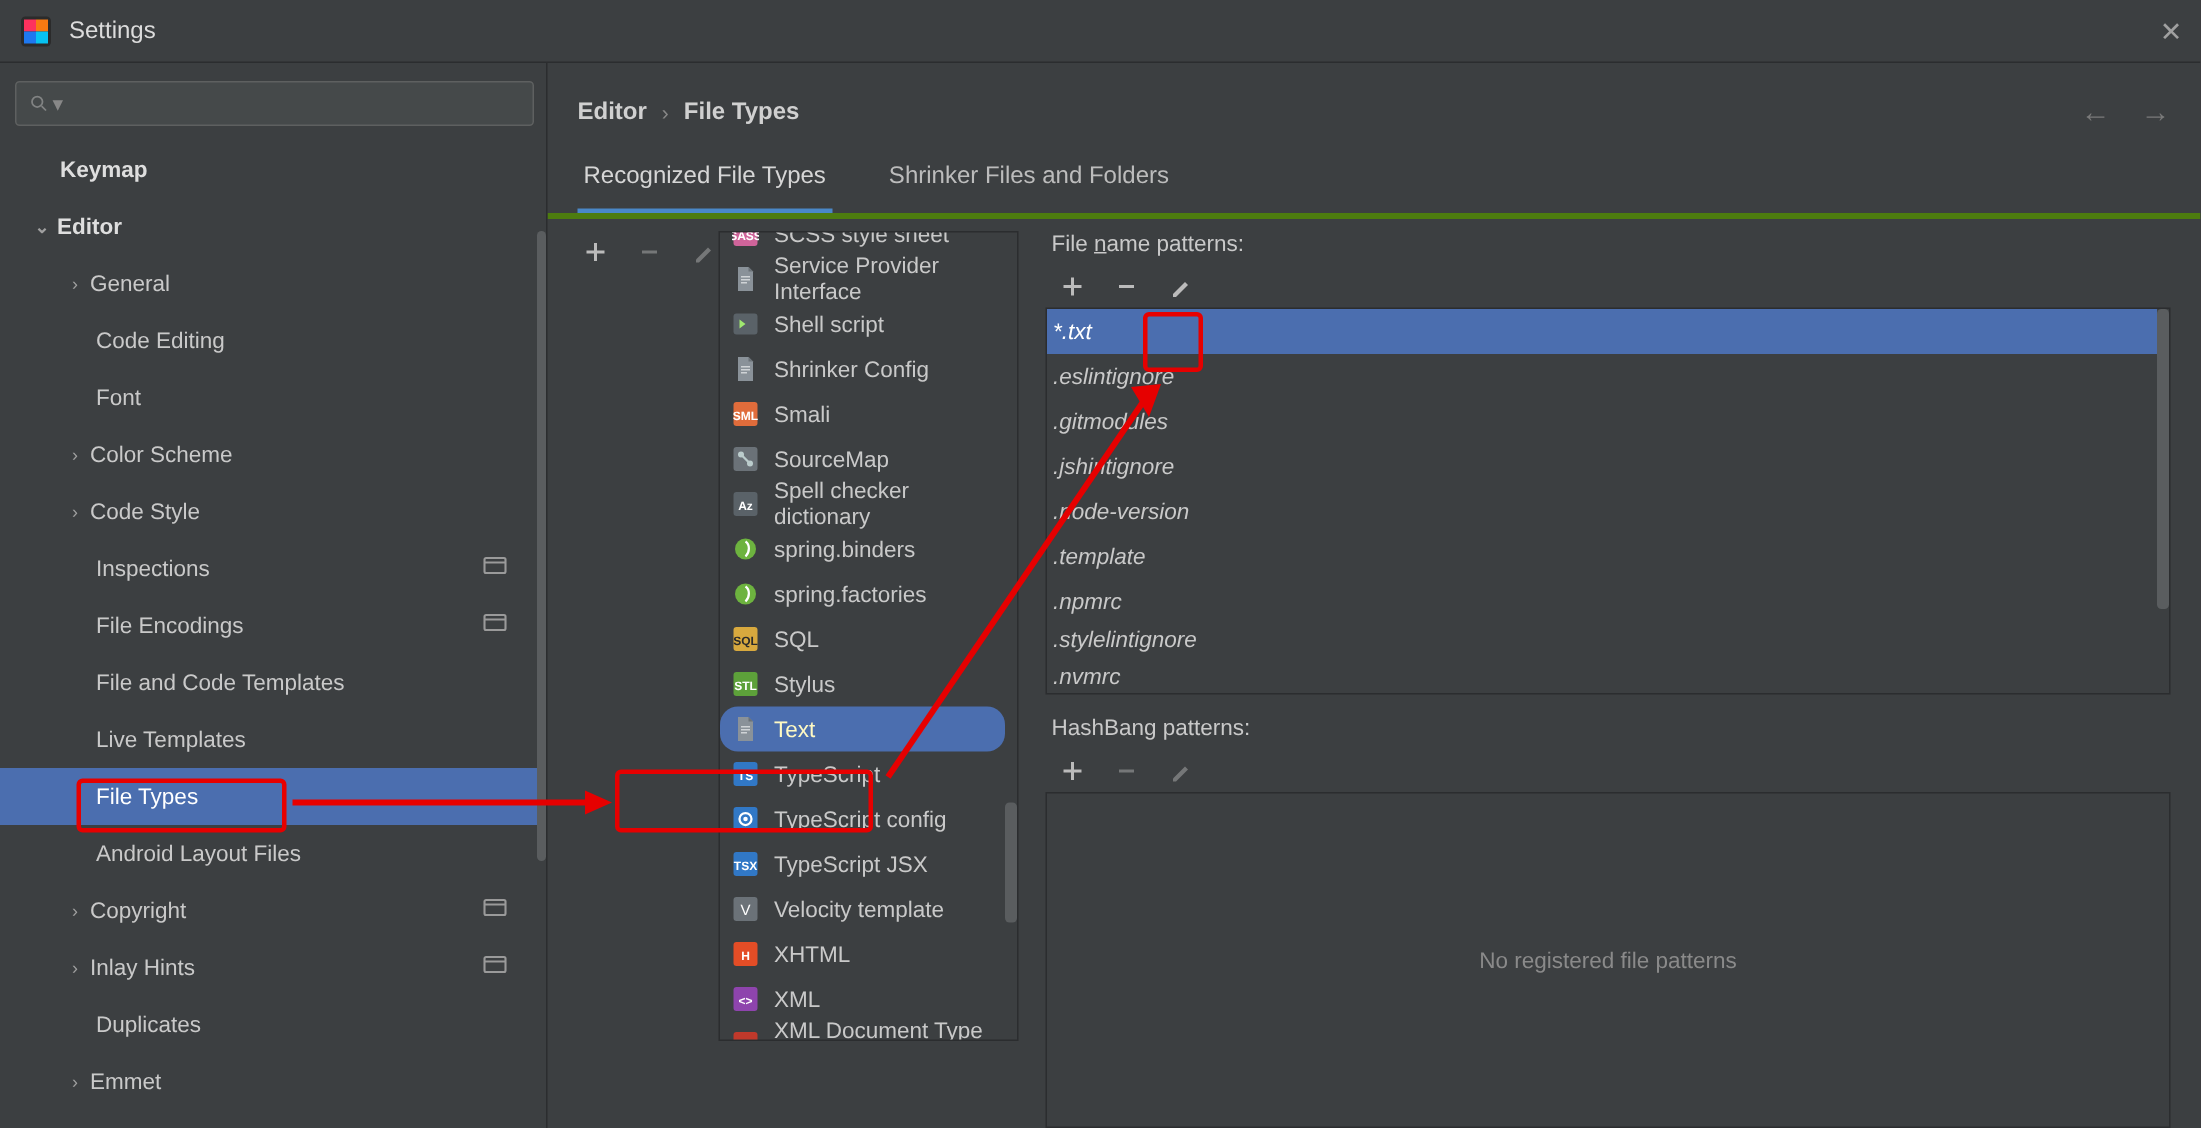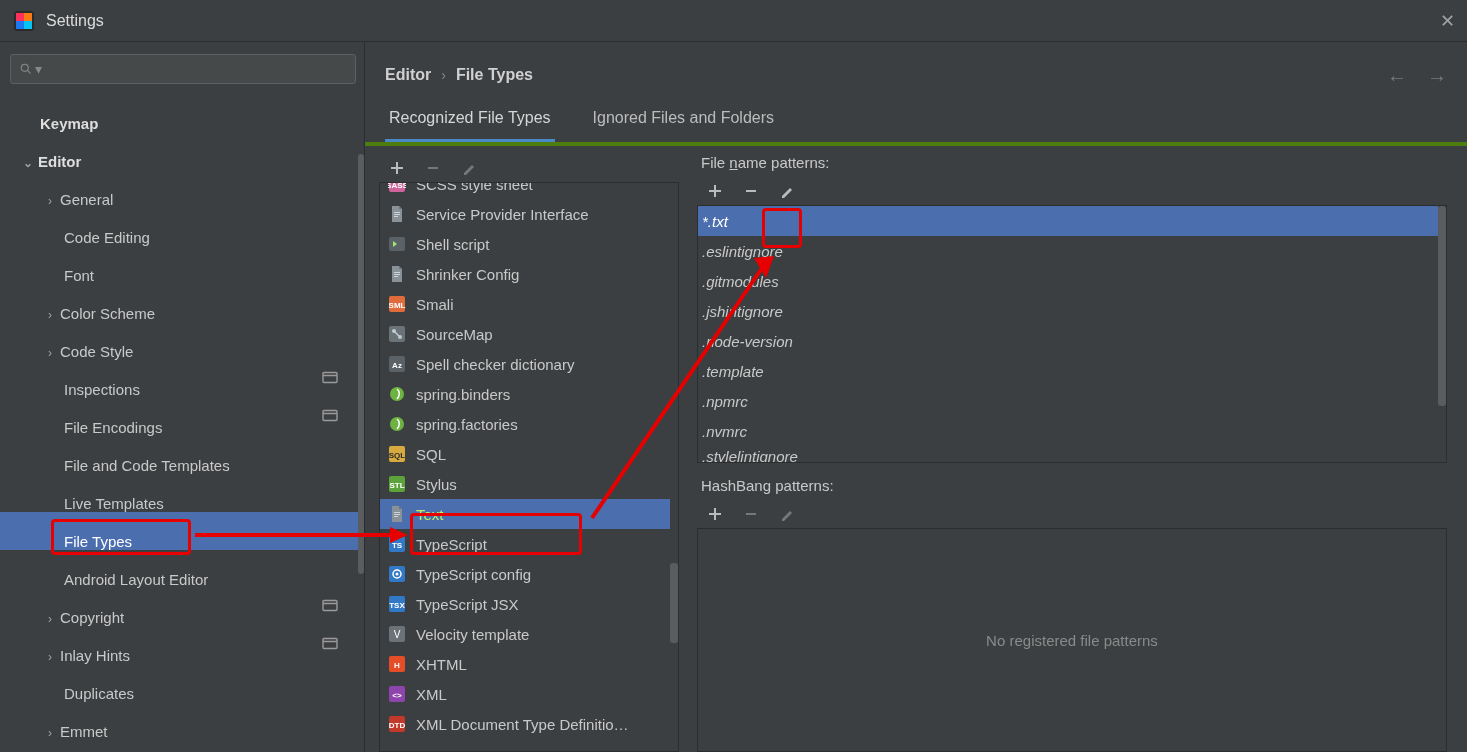--- a/index.html
+++ b/index.html
@@ -11,49 +11,49 @@
   .title-text { color: #dcdcdc; font-size: 16px; }
   .close-x { margin-left: auto; color: #a0a0a0; font-size: 18px; cursor: pointer; }
   .body { flex: 1; display: flex; min-height: 0; }
   .sidebar { width: 365px; display: flex; flex-direction: column; border-right: 1px solid #2b2d2f; position: relative; }
   .search-wrap { padding: 12px 8px 10px 10px; }
   .search { width: 100%; height: 30px; background: #45494a; border: 1px solid #5e6060; border-radius: 3px; display:flex; align-items:center; padding:0 8px; color:#888; }
   .search svg { width:14px; height:14px; opacity:.6; }
   .tree { flex: 1; overflow: hidden; position: relative; }
   .tree-scroll { position:absolute; top:0; left:0; right:6px; bottom:0; overflow:hidden; }
   .tree-thumb { position:absolute; right:0; top:0; width:6px; height:400px; background:#5a5d5f; border-radius:3px; }
-  .row { height: 38px; display:flex; align-items:flex-end; padding-left: 18px; color:#c9c9c9; font-size:15px; cursor:pointer; position:relative; }
+  .row { height: 38px; display:flex; align-items:center; padding-left: 18px; color:#c9c9c9; font-size:15px; cursor:pointer; position:relative; }
   .row.bold { font-weight:600; color:#dedede; }
   .row .chev { width:20px; display:inline-flex; justify-content:center; color:#a0a0a0; font-size:12px; }
   .row.lvl1 { padding-left: 40px; }
   .row.lvl2 { padding-left: 64px; }
   .row.selected { background:#4b6eaf; color:#fff; }
   .row .badge { position:absolute; right:20px; top:50%; transform:translateY(-50%); }
   .badge svg { width:16px; height:16px; }
   .content { flex:1; display:flex; flex-direction:column; min-width:0; }
   .crumbs { height:48px; display:flex; align-items:center; padding: 18px 20px 0 20px; }
   .crumbs .crumb { color:#d0d0d0; font-weight:600; font-size:16px; }
   .crumbs .sep { margin:0 10px; color:#888; }
   .nav-arrows { margin-left:auto; display:flex; gap:20px; color:#7a7a7a; }
   .nav-arrows span { font-size:20px; cursor:pointer; }
   .tabs { display:flex; padding: 30px 20px 0 20px; border-bottom:4px solid #4d7c0f; height:56px; align-items:flex-end; }
   .tab { padding: 0 4px 12px 4px; margin-right: 34px; font-size:16px; color:#bcbcbc; cursor:pointer; border-bottom:3px solid transparent; }
   .tab.active { color:#d6d6d6; border-bottom-color:#4a88c7; }
   .panes { flex:1; display:flex; gap:18px; padding: 8px 20px 0 14px; min-height:0; }
-  .left-pane { width: 300px; display:flex; flex-direction:column; min-height:0;justify-content:center; }
+  .left-pane { width: 300px; display:flex; min-height:0;justify-content:center; }
   .right-pane { flex:1; display:flex; flex-direction:column; min-height:0; }
   .toolbar { height:28px; display:flex; align-items:center; gap:16px; padding-left:8px; color:#9b9b9b; }
   .toolbar .tb-btn { width:20px; height:20px; display:flex; align-items:center; justify-content:center; cursor:pointer; }
   .toolbar .tb-btn svg { width:16px; height:16px; }
   .toolbar .tb-btn.disabled { opacity:.45; cursor:default; }
   .listbox { flex:1; background:#3c3f41; border:1px solid #2b2d2f; overflow:hidden; position:relative; }
   .list-scroll { position:absolute; top:0; left:0; right:8px; bottom:0; overflow:hidden; }
   .list-thumb { position:absolute; right:0; width:8px; background:#5a5d5f; border-radius:3px; }
   .li { height:30px; display:flex; align-items:center; padding-left:8px; gap:10px; color:#c9c9c9; font-size:15px; cursor:pointer; }
-  .li.selected { background:#4b6eaf; color:#bef264; }
+  .li.selected { background:#4b6eaf; color:#fef9c3;border-radius:12px; }
   .li.partial-top { margin-top:-14px; }
   .ft-icon { width:18px; height:18px; display:flex; align-items:center; justify-content:center; }
   .ft-icon svg { width:18px; height:18px; }
   .section-label { font-size:15px; color:#c9c9c9; margin: 0 0 6px 4px; }
   .section-label .ul { text-decoration: underline; }
   .pattern-box { border:1px solid #2b2d2f; background:#3c3f41; height:258px; position:relative; overflow:hidden; }
   .pattern-scroll { position:absolute; top:0; left:0; right:8px; bottom:0; overflow:hidden; }
   .pi { height:30px; display:flex; align-items:center; padding-left:4px; font-size:15px; color:#c9c9c9; cursor:pointer;font-style:italic; }
   .pi.selected { background:#4b6eaf; color:#fff; }
   .pi.partial-bot { height:20px; overflow:hidden; }
@@ -139,21 +139,21 @@
           <div class="row lvl2">
               <span>File and Code Templates</span>
             </div>
           <div class="row lvl2">
               <span>Live Templates</span>
             </div>
           <div class="row lvl2 selected">
               <span>File Types</span>
             </div>
           <div class="row lvl2">
-              <span>Android Layout Editor</span>
+              <span>Android Layout Files</span>
             </div>
           <div class="row lvl1">
               <span class="chev">›</span>
               <span>Copyright</span>
               <span class="badge"><svg viewBox="0 0 16 16">
                   <rect x="1" y="3" width="14" height="10" rx="1" fill="none" stroke="#9a9a9a" stroke-width="1.4"></rect>
                   <line x1="1" y1="6" x2="15" y2="6" stroke="#9a9a9a" stroke-width="1.4"></line>
                 </svg></span>
             </div>
           <div class="row lvl1">
@@ -182,21 +182,21 @@
         <span class="sep">›</span>
         <span class="crumb">File Types</span>
         <div class="nav-arrows">
           <span>←</span>
           <span>→</span>
         </div>
       </div>
 
       <div class="tabs">
         <div class="tab active">Recognized File Types</div>
-        <div class="tab">Ignored Files and Folders</div>
+        <div class="tab">Shrinker Files and Folders</div>
       </div>
 
       <div class="panes">
 
         <div class="left-pane">
           <div class="toolbar">
             <span class="tb-btn">
                 <svg viewBox="0 0 16 16">
                   <path d="M8 2v12M2 8h12" stroke="#bbb" stroke-width="2"></path>
                 </svg>
@@ -425,22 +425,22 @@
           </div>
           <div class="pattern-box">
             <div class="pattern-scroll" id="pat-list">
                 <div class="pi selected">*.txt</div>
                 <div class="pi">.eslintignore</div>
                 <div class="pi">.gitmodules</div>
                 <div class="pi">.jshintignore</div>
                 <div class="pi">.node-version</div>
                 <div class="pi">.template</div>
                 <div class="pi">.npmrc</div>
+                <div class="pi partial-bot">.stylelintignore</div>
                 <div class="pi">.nvmrc</div>
-                <div class="pi partial-bot">.stylelintignore</div>
               </div>
             <div class="list-thumb" style="top:0; height:200px;"></div>
           </div>
 
           <div style="height:14px;"></div>
           <div class="section-label">HashBang patterns:</div>
           <div class="toolbar">
             <span class="tb-btn">
                 <svg viewBox="0 0 16 16">
                   <path d="M8 2v12M2 8h12" stroke="#bbb" stroke-width="2"></path>

